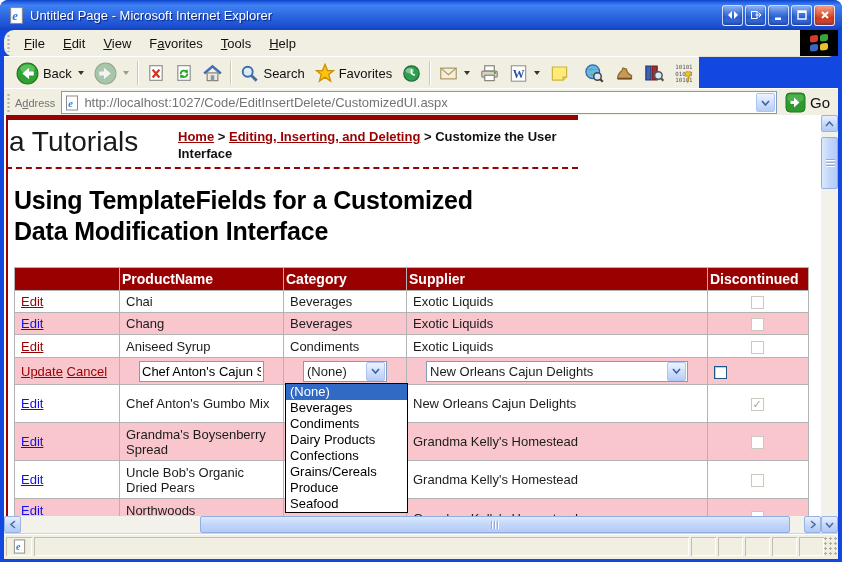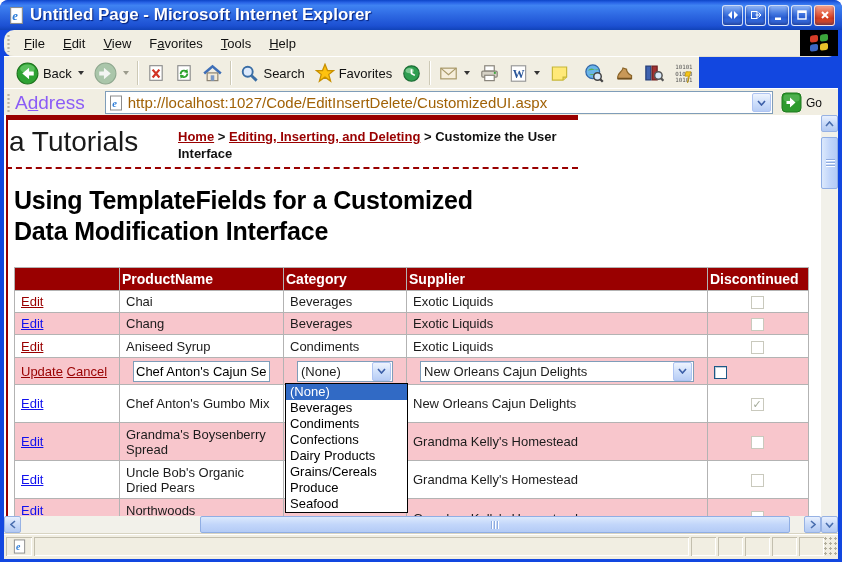--- a/index.html
+++ b/index.html
@@ -4,21 +4,21 @@
 <style>
   html,body{margin:0;padding:0;background:#fff;}
   body{width:842px;height:562px;overflow:hidden;font-family:"Liberation Sans",sans-serif;}
   .win{position:relative;width:842px;height:562px;background:#1247e0;border-radius:8px 8px 0 0;overflow:hidden;}
 
   
   .titlebar{position:absolute;left:0;top:0;width:842px;height:30px;border-radius:8px 8px 0 0;
     background:linear-gradient(180deg,#0d44c8 0%,#2a66e8 9%,#3f82f2 18%,#2d68e2 52%,#1c50d2 86%,#1143b8 100%);
     display:flex;align-items:center;}
   .t-icon{margin:0 5px 0 8px;width:17px;height:17px;flex:0 0 auto;}
-  .t-text{color:#fff;font-weight:bold;font-size:17px;text-shadow:1px 1px 1px #04207a;white-space:nowrap;}
+  .t-text{color:#fff;font-weight:normal;font-size:13px;text-shadow:1px 1px 1px #04207a;white-space:nowrap;}
   .t-btns{margin-left:auto;margin-right:7px;display:flex;gap:2px;}
   .wb{width:21px;height:21px;border-radius:3px;border:1px solid rgba(255,255,255,.75);
     background:linear-gradient(180deg,#8fb4f4 0%,#4377e0 40%,#2a5ed2 60%,#3e74e4 100%);
     box-shadow:inset 0 -2px 3px rgba(0,10,80,.45);display:flex;align-items:center;justify-content:center;padding:0;}
   .wb.close{background:linear-gradient(180deg,#f3a08b 0%,#e25a3c 45%,#cf3a1e 65%,#e05a38 100%);}
 
   
   .menubar{position:absolute;left:4px;top:30px;width:834px;height:26px;background:#f1eee2;
     display:flex;align-items:center;border-bottom:1px solid #e3dfd0;border-radius:10px;}
   .grip{width:5px;height:70%;margin:0 4px 0 2px;
@@ -31,46 +31,46 @@
   .toolbar{position:absolute;left:4px;top:56px;width:695px;height:32px;background:#f1eee2;border-top:1px solid #fff;
     display:flex;align-items:center;border-bottom:1px solid #ddd8c6;}
   .tool-btn{display:flex;align-items:center;gap:4px;padding:2px 5px;font-size:13px;color:#111;white-space:nowrap;}
   .sep{width:2px;height:24px;margin:0 3px;border-left:1px solid #cdc9b6;border-right:1px solid #fff;}
   .sm-caret{width:0;height:0;border-left:3px solid transparent;border-right:3px solid transparent;border-top:4px solid #333;margin-left:2px;}
   .sm-caret.dim{border-top-color:#9b9b8c;}
 
   
   .addressbar{position:absolute;left:4px;top:88px;width:834px;height:27px;background:#f1eee2;border-top:1px solid #fff;
     display:flex;align-items:center;}
-  .addr-label{font-size:19px;color:#8b5cf6;margin-right:20px;white-space:nowrap;}
+  .addr-label{font-size:11px;color:#737373;margin-right:6px;white-space:nowrap;}
   .addr-label .u{text-decoration:underline;}
   .addr-box{flex:1;height:21px;background:#fff;border:1px solid #7f9db9;display:flex;align-items:center;min-width:0;}
-  .addr-url{font-size:15px;color:#a16207;white-space:nowrap;overflow:hidden;flex:1;}
+  .addr-url{font-size:13px;color:#737373;white-space:nowrap;overflow:hidden;flex:1;}
   .addr-drop{width:17px;height:17px;margin:1px;flex:0 0 auto;border:1px solid #aec4f2;border-radius:2px;
     background:linear-gradient(180deg,#eef4fe,#cddefa 55%,#b8cdf5);display:flex;align-items:center;justify-content:center;}
-  .go-wrap{display:flex;align-items:center;gap:4px;margin:0 16px 0 8px;font-size:12px;color:#111;}
+  .go-wrap{display:flex;align-items:center;gap:4px;margin:0 8px 0 8px;font-size:15px;color:#111;}
 
   
   .content{position:absolute;left:4px;top:115px;width:817px;height:418px;background:#fff;overflow:hidden;}
   .red-vline{position:absolute;left:2px;top:0;width:2px;height:401px;background:#990000;}
   .red-topbar{position:absolute;left:2px;top:0;width:572px;height:5px;background:#990000;}
   .site-title{position:absolute;left:5px;top:11px;font-size:28px;color:#1a1a1a;white-space:nowrap;}
   .crumbs{position:absolute;left:174px;top:13px;width:392px;font-size:13px;font-weight:bold;line-height:17px;color:#111;}
   .crumbs a{color:#990000;text-decoration:underline;}
   .dashline{position:absolute;left:2px;top:52px;width:572px;border-top:2px dashed #990000;}
   .heading{position:absolute;left:10px;top:70px;width:500px;font-size:25px;font-weight:bold;line-height:31px;color:#000;letter-spacing:-.2px;}
 
   
   table.grid{position:absolute;left:10px;top:152px;border-collapse:collapse;table-layout:fixed;width:794px;font-size:13px;color:#1c1c1c;}
   table.grid td,table.grid th{border:1px solid #b3b3b3;padding:2px 8px 2px 6px;overflow:hidden;}
   table.grid th{background:#990000;color:#fff;font-size:14px;font-weight:bold;text-align:left;height:18px;padding:2px 2px;}
   tr.alt td{background:#f8c6cc;}
   a.lnk-m{color:#990000;text-decoration:underline;}
   a.lnk-b{color:#1111ee;text-decoration:underline;}
-  tr.editing td{padding:2px 13px;}
+  tr.editing td{padding:2px 19px;}
   .txt{width:100%;height:21px;box-sizing:border-box;border:1px solid #7f9db9;font-family:"Liberation Sans",sans-serif;font-size:13px;padding:1px 2px;background:#fff;}
   .xp-select{height:21px;border:1px solid #7f9db9;background:#fff;display:flex;align-items:center;box-sizing:border-box;}
   .xp-select .val{font-size:13px;padding-left:3px;white-space:nowrap;overflow:hidden;flex:1;}
   .xp-btn{width:17px;height:17px;margin:1px;flex:0 0 auto;border:1px solid #aec4f2;border-radius:2px;
     background:linear-gradient(180deg,#eef4fe,#cddefa 55%,#b8cdf5);display:flex;align-items:center;justify-content:center;}
   .chk{display:inline-block;width:13px;height:13px;box-sizing:border-box;border:1px solid #c9c9bd;background:#fff;
     font-size:11px;line-height:11px;text-align:center;color:#a2a896;vertical-align:middle;}
   .chk.enabled{border:1px solid #1d5987;box-shadow:inset 1px 1px 0 #c0cdd9;}
 
   
@@ -426,22 +426,22 @@
         <td style="vertical-align:top;padding-top:12px"><span>Grandma Kelly's Homestead</span></td>
         <td style="text-align:center;vertical-align:top;padding-top:10px"><span class="chk"></span></td>
       </tr>
     </tbody>
       </table>
 
     <div class="popup">
       <div class="item sel">(None)</div>
       <div class="item">Beverages</div>
       <div class="item">Condiments</div>
+      <div class="item">Dairy Products</div>
       <div class="item">Confections</div>
-      <div class="item">Dairy Products</div>
       <div class="item">Grains/Cereals</div>
       <div class="item">Produce</div>
       <div class="item">Seafood</div>
     </div>
 
     <div class="hscroll">
       <span class="sc-btn" style="left:0;top:0">
           <svg width="6" height="9" viewBox="0 0 6 9">
             <path d="M5 1 L1 4.5 L5 8" fill="none" stroke="#4a6faf" stroke-width="1.6"></path>
           </svg>

